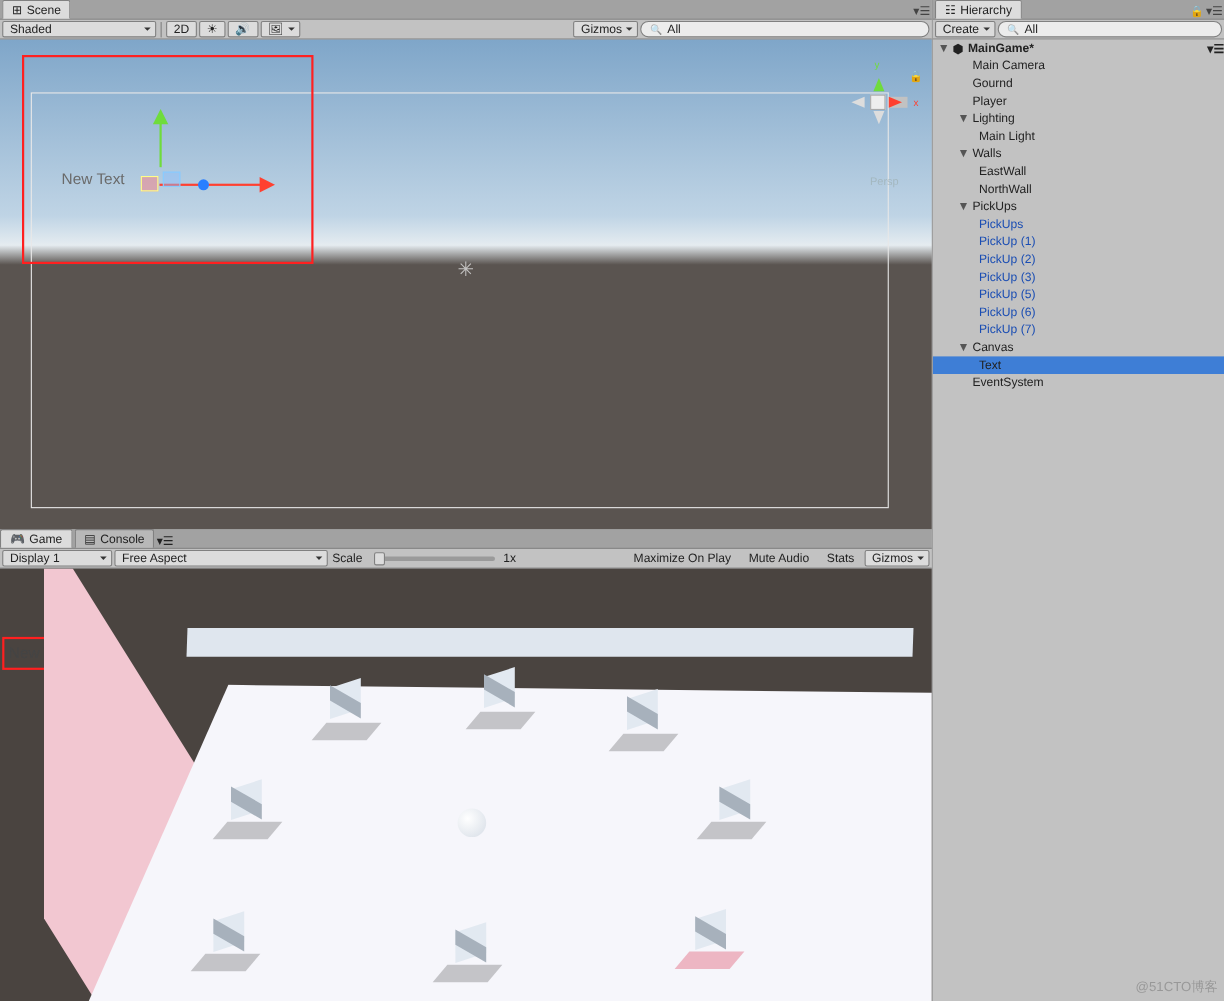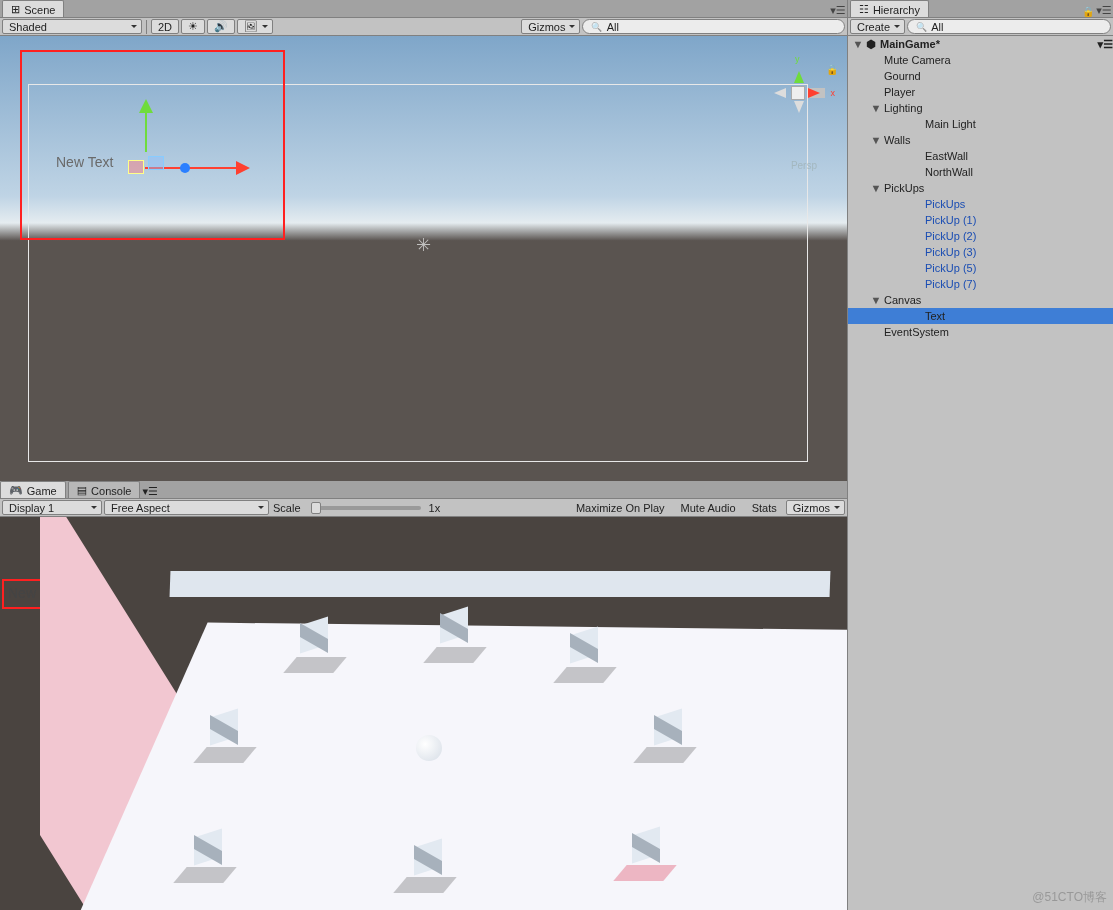--- a/index.html
+++ b/index.html
@@ -63,21 +63,21 @@
 .shadow{position:absolute;width:50px;height:16px;background:rgba(0,0,0,.20);transform:skewX(-40deg)}
 
 
 .hier{flex:1;background:#c2c2c2;overflow:auto}
 .hrow{display:flex;align-items:center;height:16px;padding-left:4px;cursor:pointer}
 .hrow.selected{background:#3e7ed6;color:#fff}
 .hrow .tw{width:12px;text-align:center;color:#555}
 .hrow .ico{width:14px;text-align:center}
 .hrow .lbl{padding-left:2px}
 .hrow.link .lbl{color:#1a4db3}
-.indent1{padding-left:22px}.indent2{padding-left:63px}
+.indent1{padding-left:22px}.indent2{padding-left:28px}
 .hroot{font-weight:bold}
 
 
 .slider{width:110px;height:4px;background:#9a9a9a;border-radius:2px;position:relative;margin:0 6px}
 .slider .knob{position:absolute;left:0;top:-4px;width:10px;height:12px;background:#dcdcdc;border:1px solid #808080;border-radius:2px}
 
 .lock{font-size:10px;color:#666}
 .watermark{position:absolute;right:6px;bottom:4px;color:#777;font-size:12px;opacity:.55}
 
 .fanicon{position:absolute;left:50%;top:47%;transform:translate(-50%,-50%);color:#ddd;font-size:18px;opacity:.8}
@@ -162,21 +162,21 @@
         <span>Console</span>
       </div>
       <div class="spacer"></div>
       <div class="winbtn">▾☰</div>
     </div>
 
     <div class="toolbar">
       <div class="btn drop" style="width:100px">
           <span>Display 1</span>
         </div>
-      <div class="btn drop" style="width:165px">
+      <div class="btn drop" style="width:194px">
           <span>Free Aspect</span>
         </div>
       <span style="padding:0 2px">Scale</span>
       <div class="slider">
           <div class="knob"></div>
         </div>
       <span>1x</span>
       <div style="flex:1"></div>
       <div class="btn flat">
           <span>Maximize On Play</span>
@@ -265,21 +265,21 @@
       <div class="hrow hroot">
         <span class="tw">▼</span>
         <span class="ico">⬢</span>
         <span class="lbl">MainGame*</span>
         <span style="flex:1"></span>
         <span class="winbtn">▾☰</span>
       </div>
       <div id="hier-body">
           <div class="hrow indent1">
             <span class="tw"></span>
-            <span class="lbl">Mute Camera</span>
+            <span class="lbl">Main Camera</span>
           </div>
           <div class="hrow indent1">
             <span class="tw"></span>
             <span class="lbl">Gournd</span>
           </div>
           <div class="hrow indent1">
             <span class="tw"></span>
             <span class="lbl">Player</span>
           </div>
           <div class="hrow indent1">
@@ -321,20 +321,24 @@
           <div class="hrow indent2 link">
             <span class="tw"></span>
             <span class="lbl">PickUp (3)</span>
           </div>
           <div class="hrow indent2 link">
             <span class="tw"></span>
             <span class="lbl">PickUp (5)</span>
           </div>
           <div class="hrow indent2 link">
             <span class="tw"></span>
+            <span class="lbl">PickUp (6)</span>
+          </div>
+          <div class="hrow indent2 link">
+            <span class="tw"></span>
             <span class="lbl">PickUp (7)</span>
           </div>
           <div class="hrow indent1">
             <span class="tw">▼</span>
             <span class="lbl">Canvas</span>
           </div>
           <div class="hrow indent2 selected">
             <span class="tw"></span>
             <span class="lbl">Text</span>
           </div>

